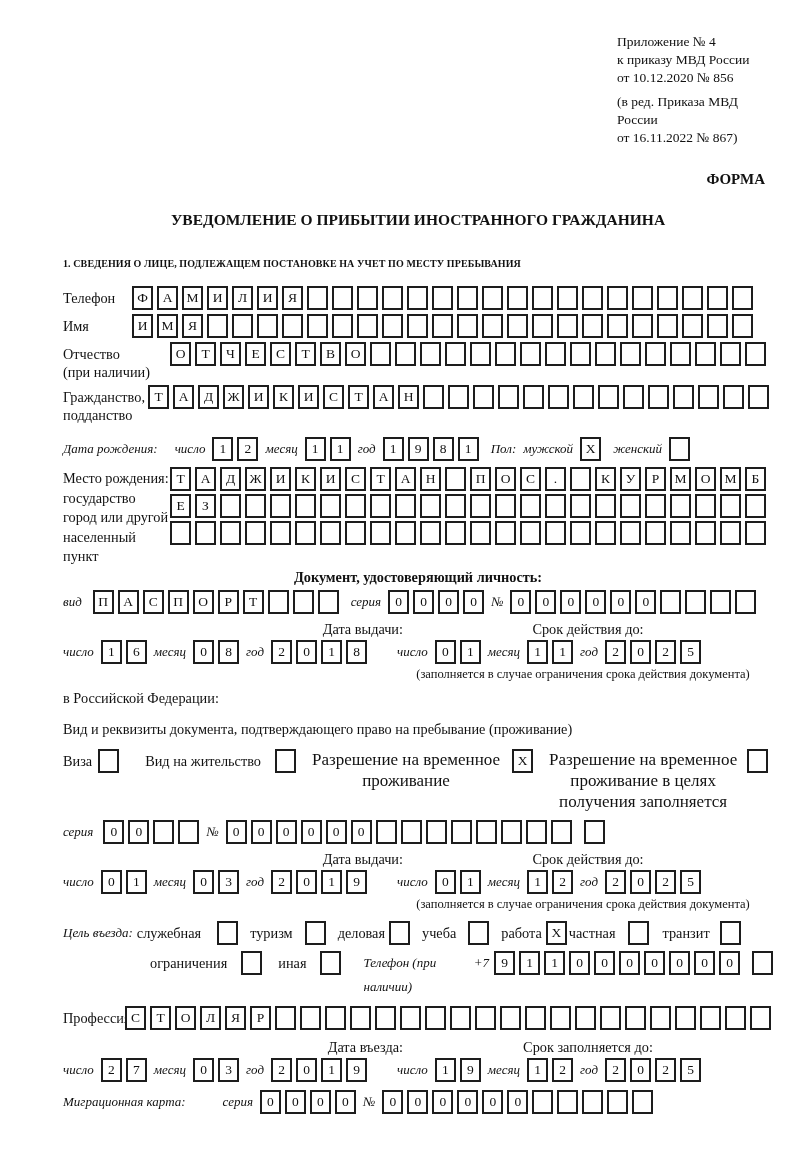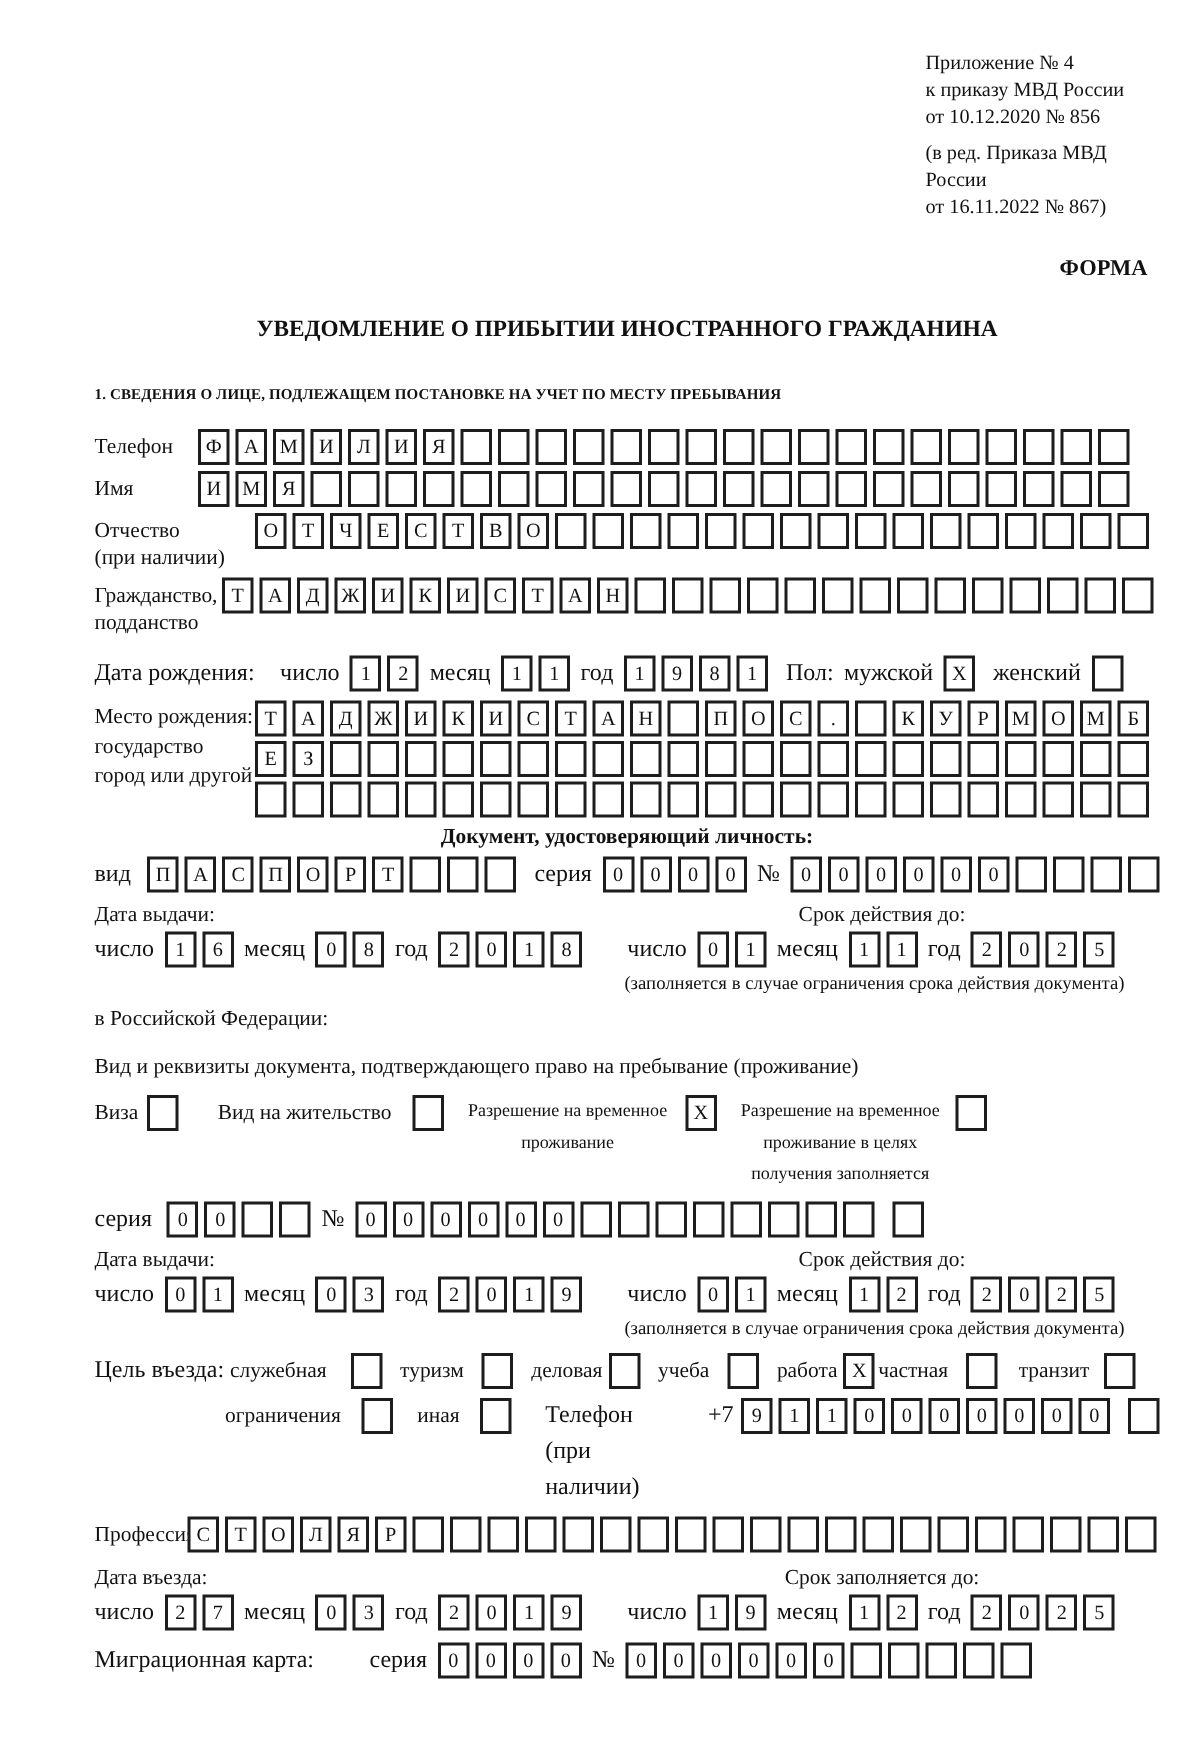--- a/index.html
+++ b/index.html
@@ -14,33 +14,33 @@
   .blank-underline { display:inline-block; width:58px; border-bottom:2px solid #333; height:14px; margin-left:10px; }
 
   .section-h { font-weight:bold; font-size:10px; margin-top:26px; letter-spacing:0.1px; }
 
   .frow { display:flex; align-items:flex-start; margin-top:4px; }
   .flabel { flex:0 0 auto; font-size:14.3px; line-height:18px; padding-top:3px; }
   .flabel .l2 { display:block; }
   .cellrow { display:flex; gap:4px; flex:0 0 auto; }
   .cell { box-sizing:border-box; flex:0 0 auto; width:21px; height:24px; border:2px solid #1d1d1d;
           display:flex; align-items:center; justify-content:center; font-size:13.5px; background:#fff; }
-  .dlabel { font-size:16px; line-height:24px; margin:0 7px; }
+  .dlabel { font-size:13px; line-height:24px; margin:0 7px;font-style:italic; }
   .dlabel:first-child { margin-left:0; }
   .dgroup { display:flex; align-items:flex-start; }
   .center-h { text-align:center; font-weight:bold; font-size:14.3px; margin-top:8px; }
   .twocol { display:flex; margin-top:7px; font-size:14.3px; }
-  .twocol .c1 { flex:0 0 340px; text-align:left; }
+  .twocol .c1 { flex:0 0 340px; text-align:right; }
   .twocol .c2 { flex:1; text-align:center; }
   .note { font-size:12.5px; margin-top:3px; margin-left:330px; width:380px; text-align:center; }
   .plain { font-size:14.3px; margin-top:6px; line-height:1.5; }
   .opt { display:inline-flex; align-items:flex-start; }
   .opt .olabel { font-size:14.3px; line-height:24px; margin-right:6px; }
   .visa-row { display:flex; align-items:flex-start; margin-top:8px; }
-  .visa-text { font-size:12px; line-height:21px; text-align:center; }
+  .visa-text { font-size:17px; line-height:21px; text-align:center; }
   .stack > .cellrow { margin-bottom:3px; }
 </style>
 </head>
 <body>
 
 <div class="page">
 
   <div class="annex">
     <div>Приложение № 4</div>
     <div>к приказу МВД России</div>
@@ -214,20 +214,21 @@
     <span class="cellrow">
         <span class="cell"></span>
       </span>
   </div>
 
   <div class="frow" style="margin-top:6px">
     <div class="flabel" style="width:107px; line-height:19.5px; padding-top:2px">
       <span class="l2">Место рождения:</span>
       <span class="l2">государство</span>
       <span class="l2">город или другой</span>
+      <span class="l2">населенный пункт</span>
     </div>
     <div class="stack">
       <div class="cellrow">
           <span class="cell">Т</span>
           <span class="cell">А</span>
           <span class="cell">Д</span>
           <span class="cell">Ж</span>
           <span class="cell">И</span>
           <span class="cell">К</span>
           <span class="cell">И</span>

